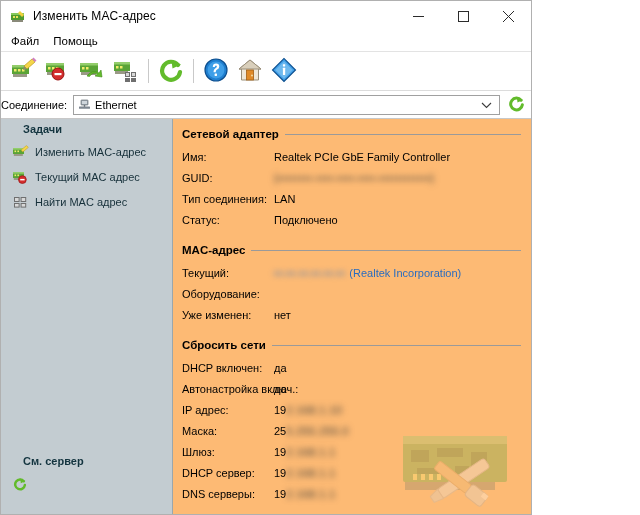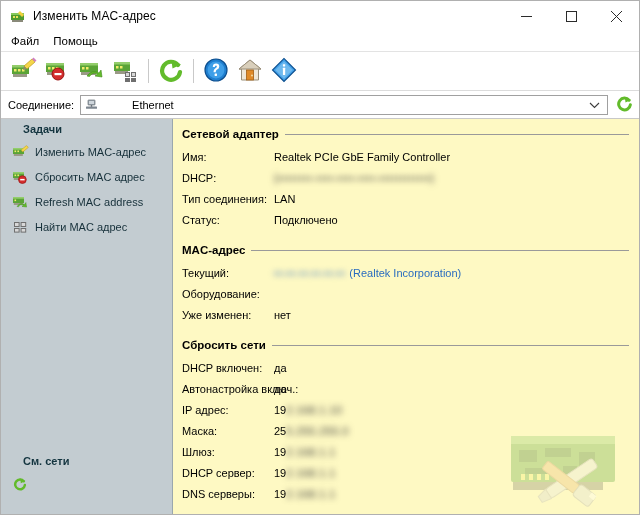--- a/index.html
+++ b/index.html
@@ -10,21 +10,21 @@
   body {
     width: 640px;
     height: 515px;
     font-family: "Liberation Sans", sans-serif;
     font-size: 11px;
     color: #000000;
     overflow: hidden;
   }
   .window {
     position: relative;
-    width: 640px;
+    width: 532px;
     height: 515px;
     background: #ffffff;
     border: 1px solid #b0b0b0;
     box-sizing: border-box;
     display: flex;
     flex-direction: column;
   }
 
   
   .titlebar {
@@ -106,39 +106,37 @@
     margin: 0 5px;
   }
 
   
   .connbar {
     height: 27px;
     min-height: 27px;
     display: flex;
     align-items: center;
     background: #ffffff;
-    padding-left: 7px;
     border-bottom: 1px solid #c8c8c8;
   }
   .conn-label {
     font-size: 11px;
     margin-right: 6px;
     white-space: nowrap;
   }
   .combo {
     flex: 1 1 auto;
     height: 20px;
     border: 1px solid #a0a0a0;
     background: #ffffff;
     display: flex;
     align-items: center;
     padding-left: 4px;
     position: relative;
     box-sizing: border-box;
-    gap: 30px;
   }
   .combo-icon {
     width: 13px;
     height: 11px;
     margin-right: 4px;
     position: relative;
     flex: 0 0 auto;
   }
   .combo-text { font-size: 11px; }
   .combo-arrow {
@@ -201,21 +199,21 @@
   .seealso {
     position: absolute;
     left: 0;
     right: 0;
     bottom: 18px;
   }
 
   
   .content {
     flex: 1 1 auto;
-    background: #fef9c3;
+    background: #fdba74;
     position: relative;
     padding: 9px 0 0 9px;
     overflow: hidden;
   }
   .section { margin-bottom: 4px; }
   .section-head {
     display: flex;
     align-items: center;
     margin-bottom: 6px;
     padding-right: 10px;
@@ -488,35 +486,23 @@
           <svg width="16" height="14" viewBox="0 0 16 14">
             <rect x="0" y="2" width="11" height="6" fill="#5aa436"></rect>
             <rect x="0" y="2" width="11" height="1.7" fill="#93cd6b"></rect>
             <rect x="1.5" y="4.5" width="1.6" height="1.6" fill="#f2ec6a"></rect>
             <rect x="4.4" y="4.5" width="1.6" height="1.6" fill="#f2ec6a"></rect>
             <rect x="0.8" y="8" width="9" height="2" fill="#9a9a86"></rect>
             <circle cx="9.4" cy="9.6" r="3.9" fill="#d32c2c" stroke="#9a1212" stroke-width=".7"></circle>
             <rect x="7.2" y="8.9" width="4.4" height="1.5" fill="#ffffff"></rect>
           </svg>
         </span>
-        <span class="side-item-label">Сбросить MAC адрес</span>
-      </div>
-
-      <div class="side-item">
-        <span class="side-item-icon">
-          <svg width="16" height="14" viewBox="0 0 16 14">
-            <rect x="0" y="2" width="11" height="6" fill="#5aa436"></rect>
-            <rect x="0" y="2" width="11" height="1.7" fill="#93cd6b"></rect>
-            <rect x="1.5" y="4.5" width="1.6" height="1.6" fill="#f2ec6a"></rect>
-            <rect x="0.8" y="8" width="9" height="2" fill="#9a9a86"></rect>
-            <path d="M4 11.5 q3 -4.6 7.6 -2 l1.3 -2 l.7 4.6 l-4.6 -.7 l1.6 -1.3 q-3.2 -1.6 -5.1 1.6 z" fill="#62bb2b" stroke="#3f8a18" stroke-width=".4"></path>
-          </svg>
-        </span>
-        <span class="side-item-label">Refresh MAC address</span>
-      </div>
+        <span class="side-item-label">Текущий MAC адрес</span>
+      </div>
+
 
       <div class="side-item">
         <span class="side-item-icon">
           <svg width="16" height="14" viewBox="0 0 16 14">
             <g fill="#6f6f6f">
               <rect x="1" y="2" width="5.6" height="5"></rect>
               <rect x="7.6" y="2" width="5.6" height="5"></rect>
               <rect x="1" y="8" width="5.6" height="4.6"></rect>
               <rect x="7.6" y="8" width="5.6" height="4.6"></rect>
             </g>
@@ -525,21 +511,21 @@
               <rect x="8.6" y="3" width="3.6" height="3"></rect>
               <rect x="2" y="9" width="3.6" height="2.6"></rect>
               <rect x="8.6" y="9" width="3.6" height="2.6"></rect>
             </g>
           </svg>
         </span>
         <span class="side-item-label">Найти MAC адрес</span>
       </div>
 
       <div class="seealso">
-        <div class="side-group-title">См. сети</div>
+        <div class="side-group-title">См. сервер</div>
         <div class="side-item">
           <span class="side-item-icon">
             <svg width="14" height="14" viewBox="0 0 26 26">
               <path d="M20 8 a9 9 0 1 0 2 7" fill="none" stroke="#62bb2b" stroke-width="4.6" stroke-linecap="round"></path>
               <path d="M13.5 3 L23 7.5 L14.5 11.5 Z" fill="#62bb2b"></path>
             </svg>
           </span>
         </div>
       </div>
 
@@ -552,21 +538,21 @@
           <span class="section-head-text">Сетевой адаптер</span>
           <span class="section-rule"></span>
         </div>
 
         <div class="row">
           <span class="row-label">Имя:</span>
           <span class="row-value">Realtek PCIe GbE Family Controller</span>
         </div>
 
         <div class="row">
-          <span class="row-label">DHCP:</span>
+          <span class="row-label">GUID:</span>
           <span class="row-value">
             <span class="blur blur-dark">{••••••••-••••-••••-••••-••••••••••••}</span>
           </span>
         </div>
 
         <div class="row">
           <span class="row-label">Тип соединения:</span>
           <span class="row-value">LAN</span>
         </div>
 

